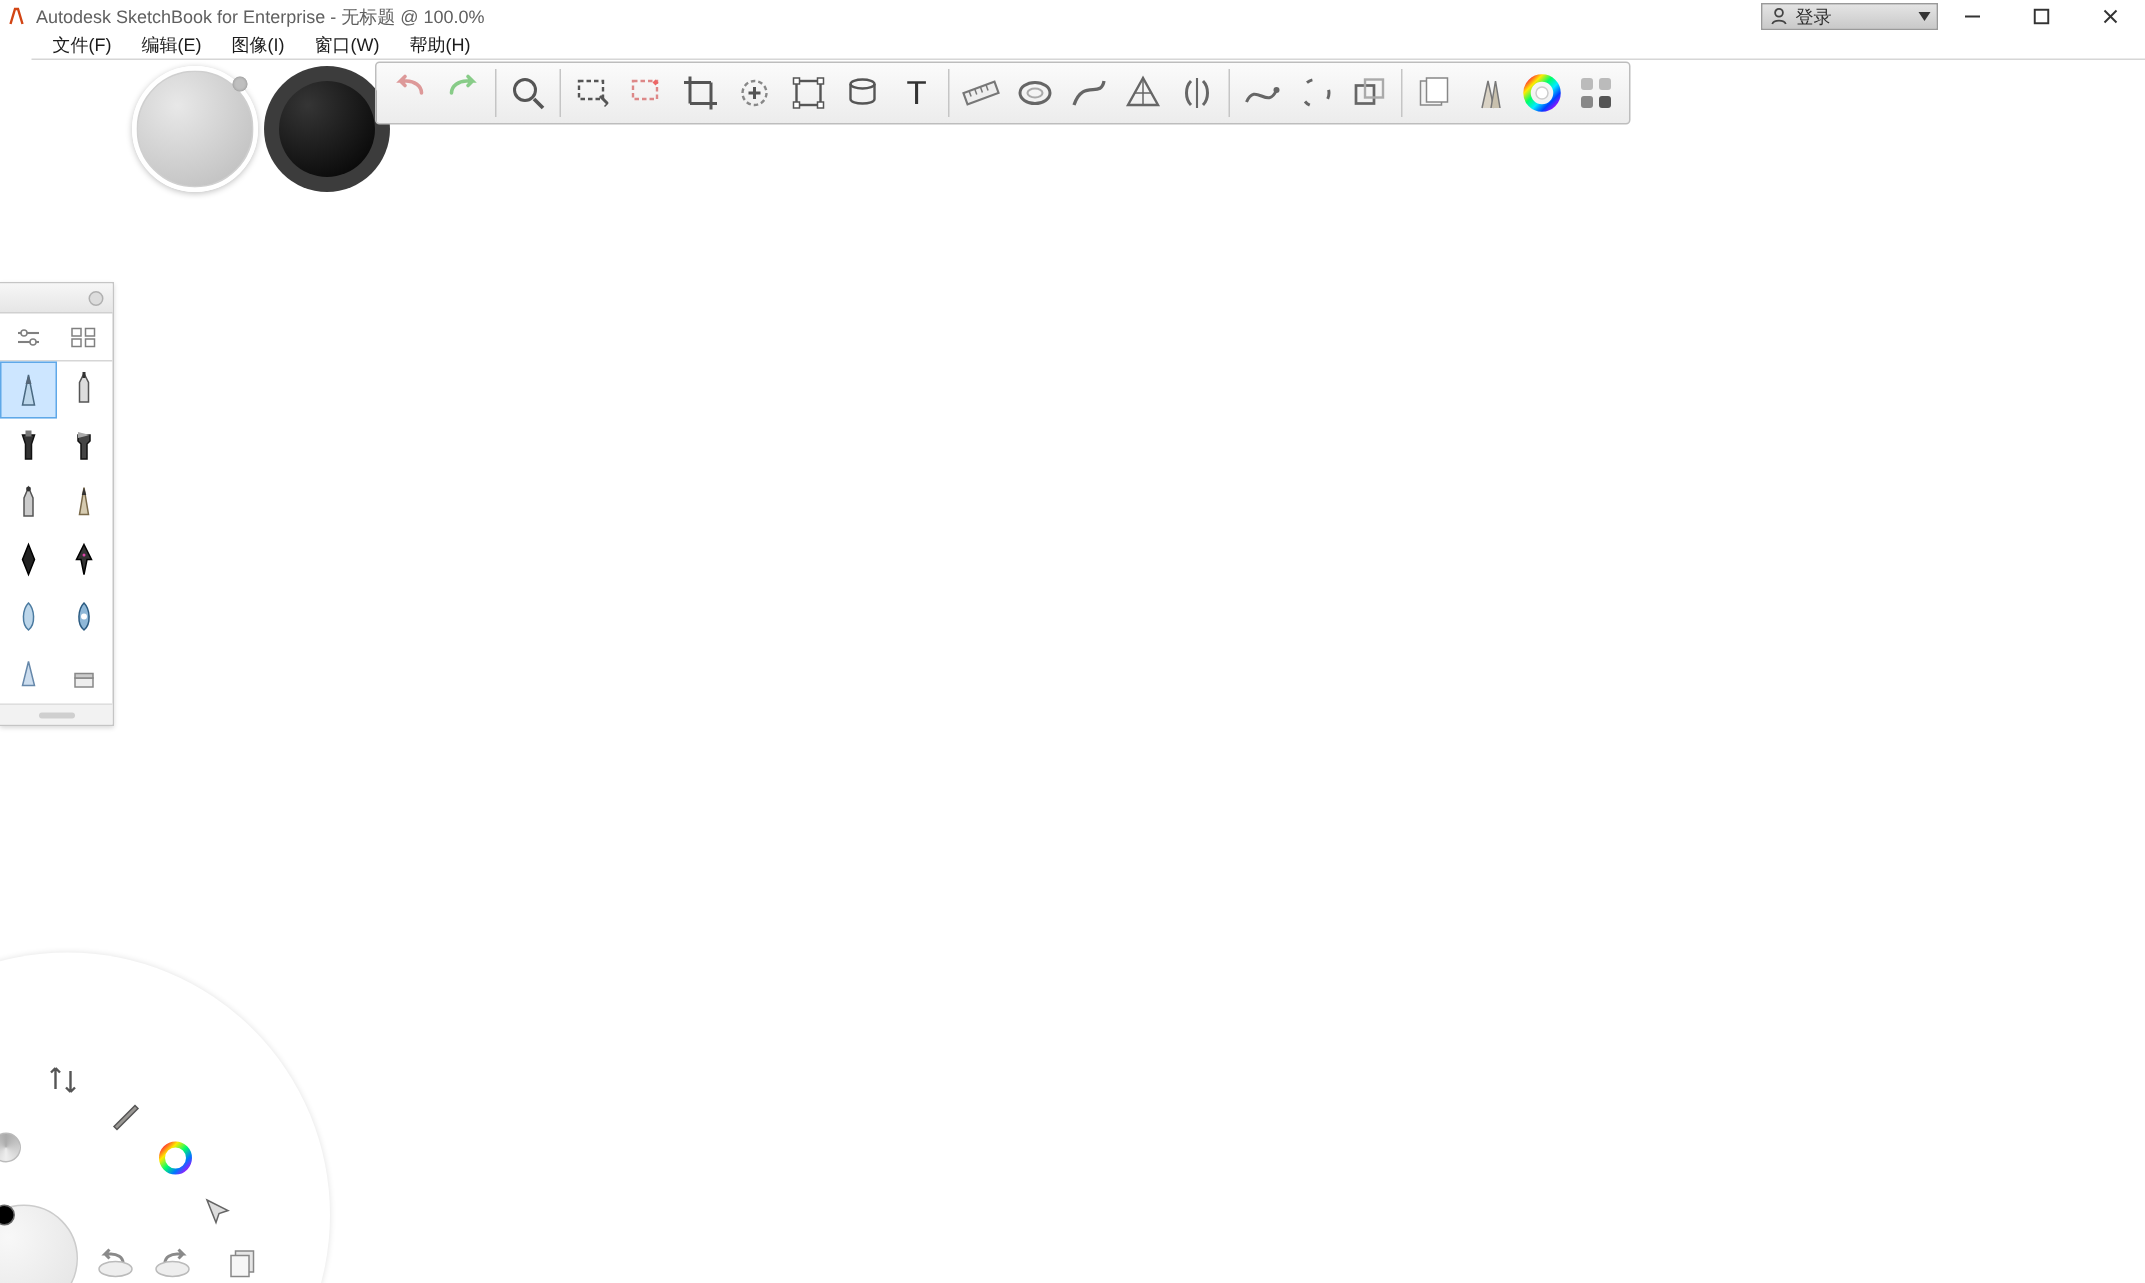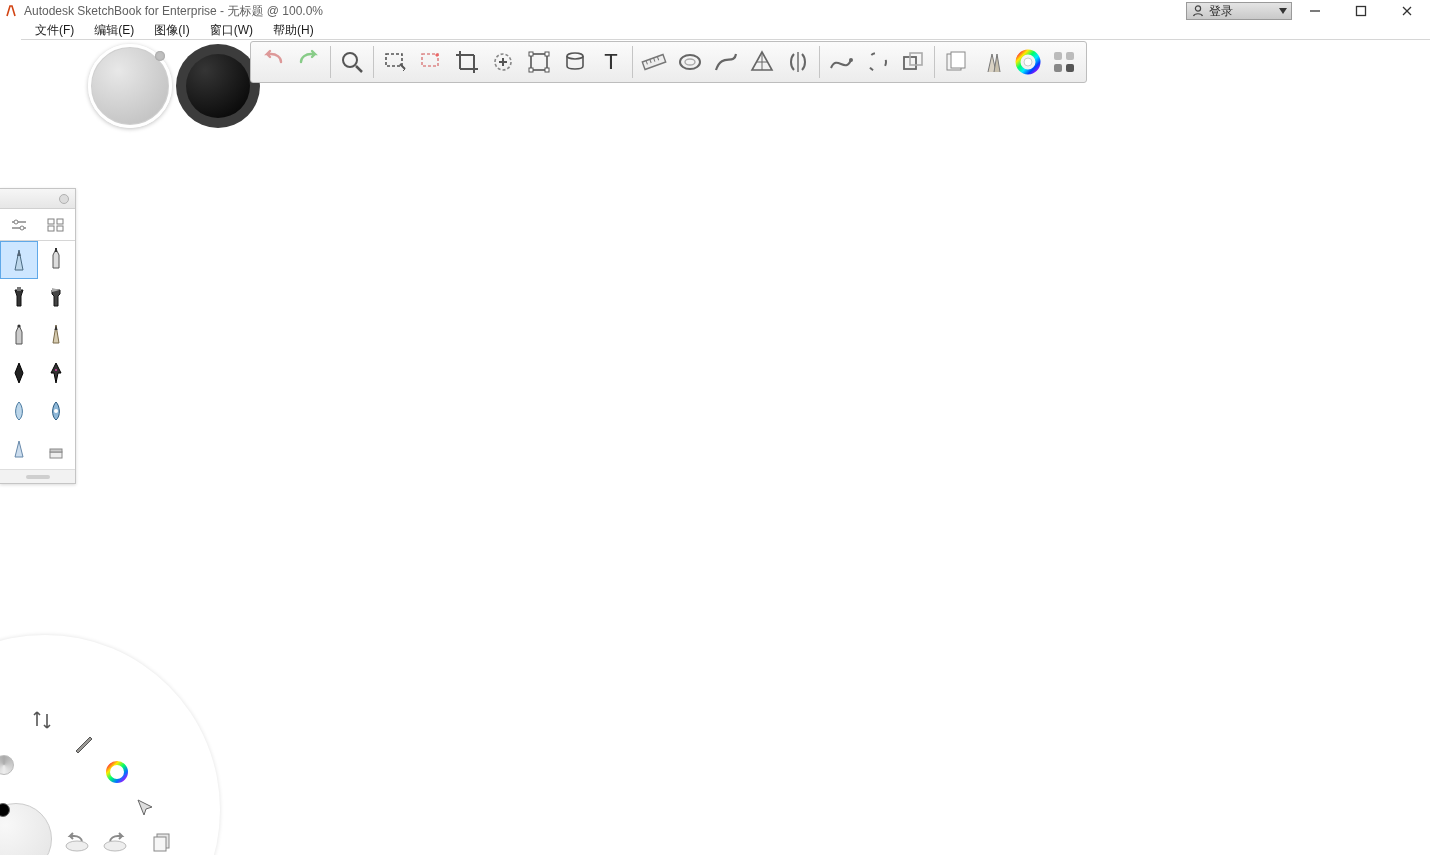--- a/index.html
+++ b/index.html
@@ -3,21 +3,21 @@
 <meta charset="utf-8">
 <style>
   * { box-sizing: border-box; margin: 0; padding: 0; font-family: "Microsoft YaHei", "Segoe UI", sans-serif; }
   html, body { width: 1430px; height: 855px; background: #ffffff; overflow: hidden; }
 
   
   .titlebar { height: 22px; display: flex; align-items: center; font-size: 12px; color: #606060; }
   .titlebar .logo { width: 14px; height: 14px; margin: 0 6px 0 4px; }
   .titlebar .title { flex: 0 0 auto; }
   .titlebar .spacer { flex: 1 1 auto; }
-  .titlebar .login { width: 106px; height: 18px; background: linear-gradient(#e4e4e4,#c9c9c9); border: 1px solid #9a9a9a; display: flex; align-items: center; font-size: 12px; color: #2d2d2d; position: relative; }
+  .titlebar .login { width: 118px; height: 18px; background: linear-gradient(#e4e4e4,#c9c9c9); border: 1px solid #9a9a9a; display: flex; align-items: center; font-size: 12px; color: #2d2d2d; position: relative; }
   .titlebar .login .person { width: 14px; height: 14px; margin: 0 4px; }
   .titlebar .login .drop { position: absolute; right: 4px; top: 5px; width: 0; height: 0; border-left: 4px solid transparent; border-right: 4px solid transparent; border-top: 6px solid #333; }
   .winbtn { width: 46px; height: 22px; display: flex; align-items: center; justify-content: center; color: #3a3a3a; }
   .winbtn svg { pointer-events: none; }
 
   
   .menubar { height: 18px; border-bottom: 1px solid #d6d6d6; display: flex; align-items: center; font-size: 12px; color: #1b1b1b; padding-left: 4px; margin-left: 21px; }
   .menubar .menu { padding: 0 10px; height: 100%; display: flex; align-items: center; cursor: default; }
 
   

